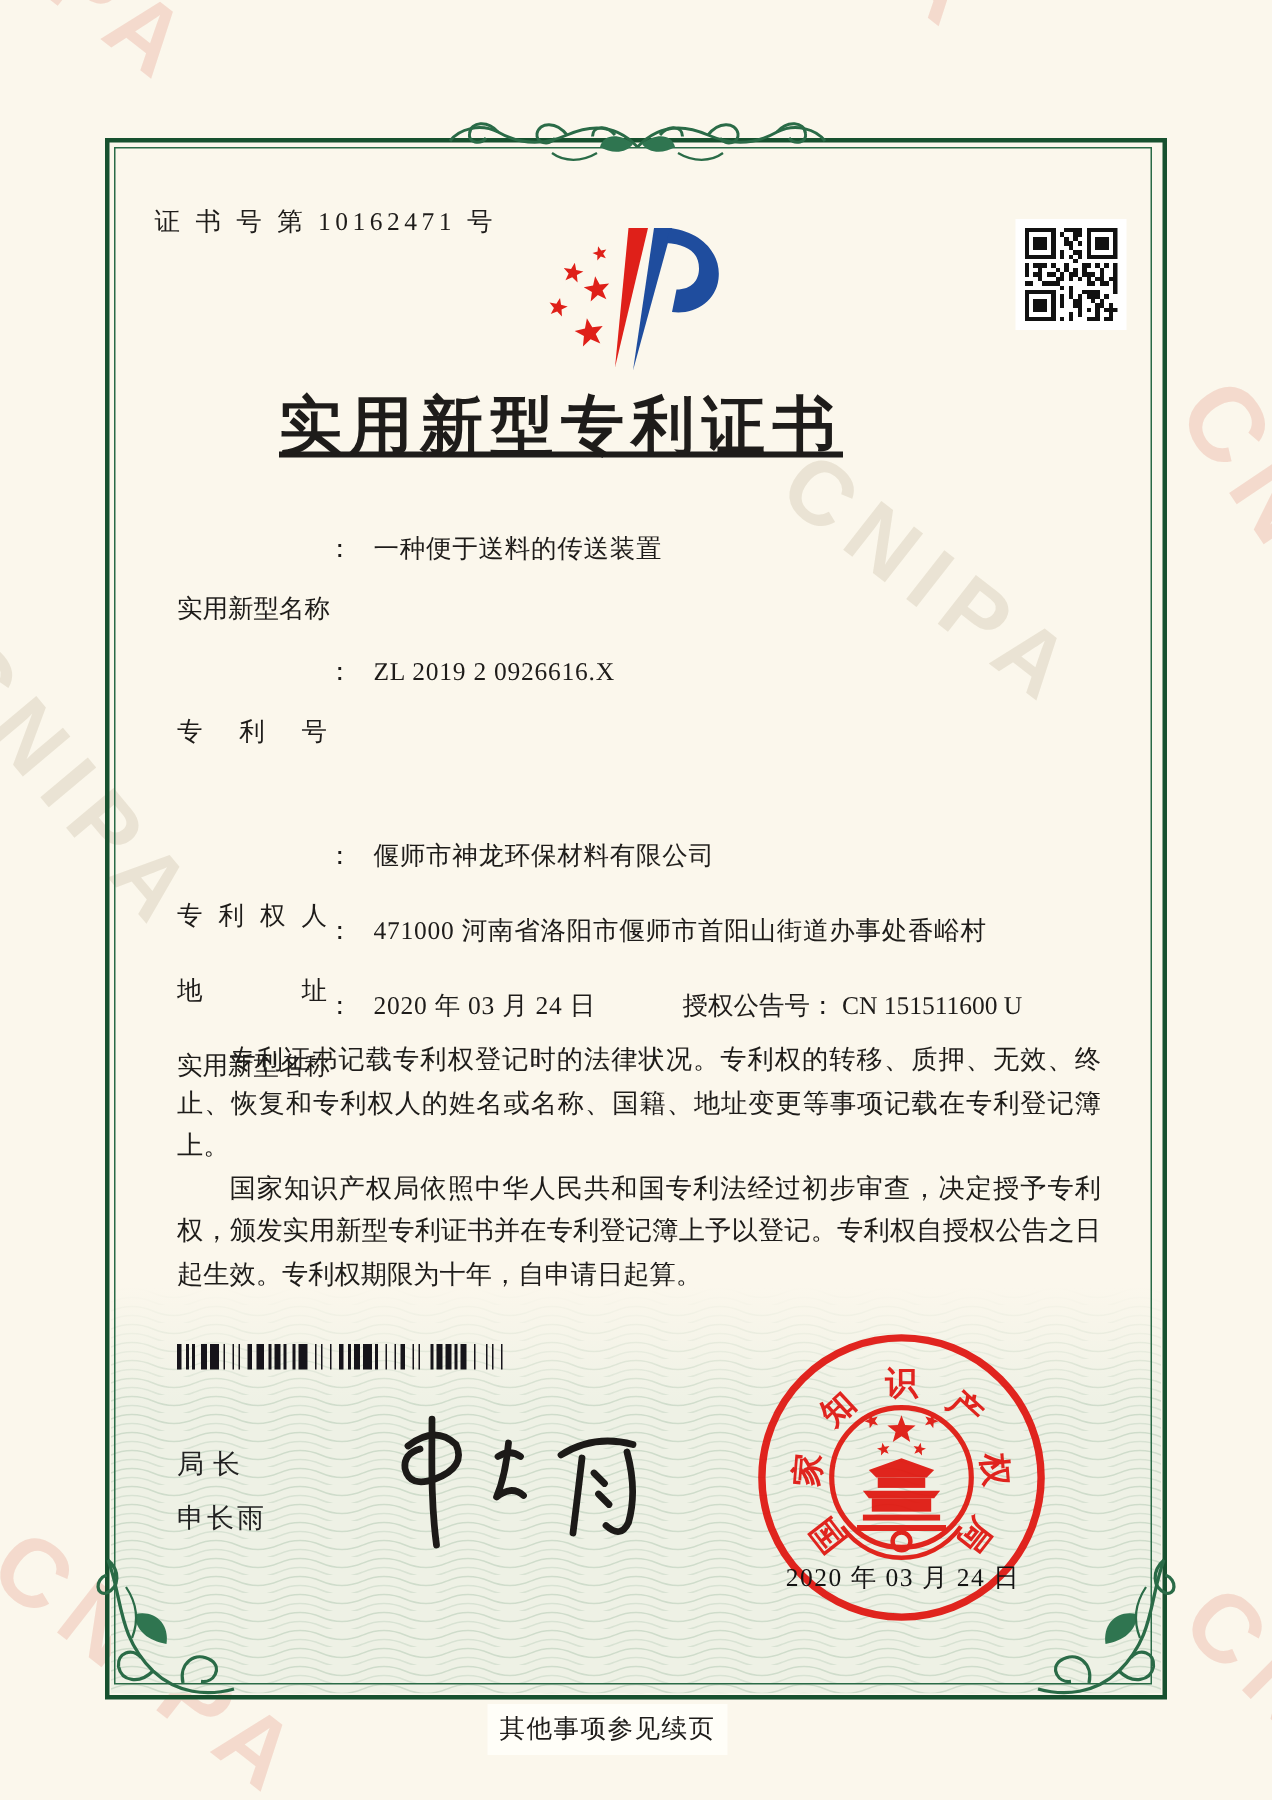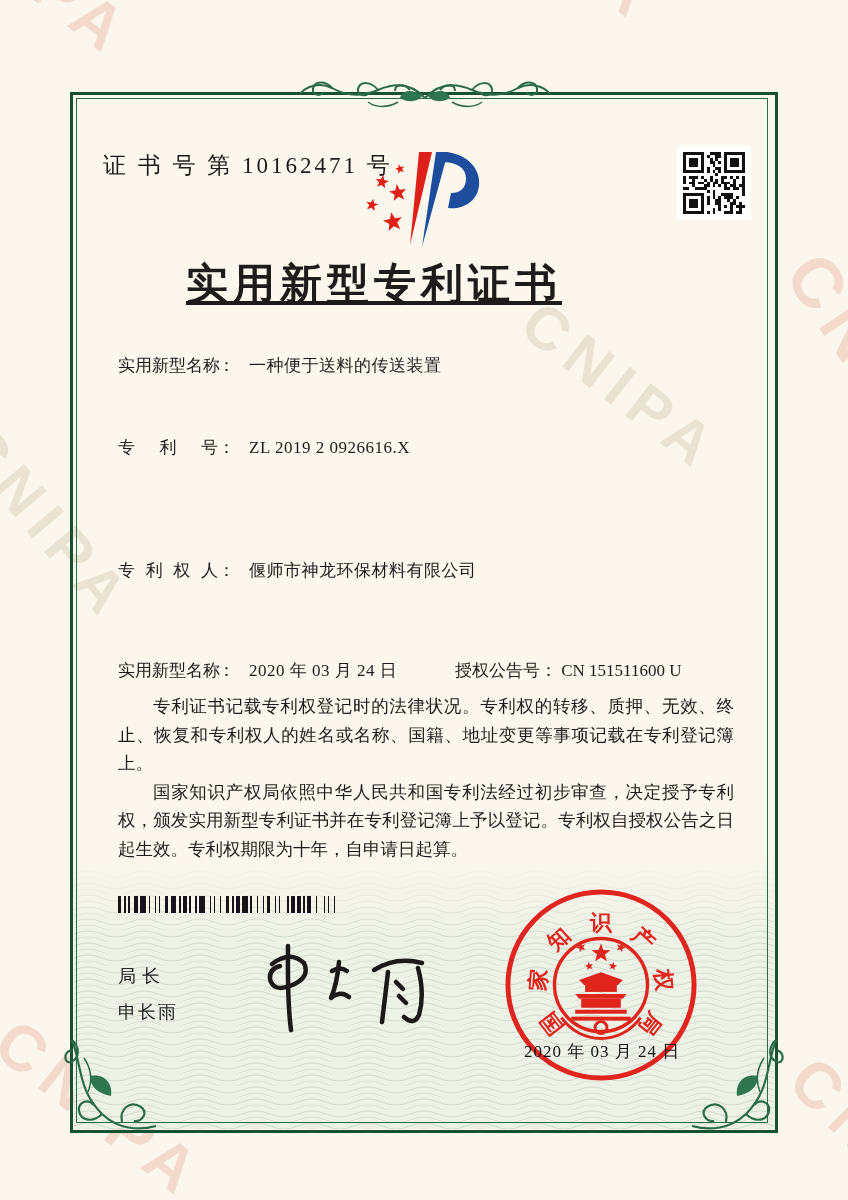--- a/index.html
+++ b/index.html
@@ -8,28 +8,28 @@
   .wm{position:absolute;font-family:"Liberation Sans","DejaVu Sans",sans-serif;
       font-weight:bold;letter-spacing:10px;pointer-events:none;white-space:nowrap;}
   .wm.pink{color:rgba(231,162,142,0.33);}
   .wm.gray{color:rgba(196,182,156,0.30);}
   .frame-outer{position:absolute;left:70px;top:92px;width:702px;height:1035px;
       border:3px solid #17512f;}
   .frame-inner{position:absolute;left:3px;top:3px;width:690px;height:1023px;border:1px solid #2a6b47;}
   .waveband{position:absolute;left:74px;top:858px;width:700px;height:271px;}
   .wavefade{position:absolute;left:74px;top:858px;width:700px;height:80px;
       background:linear-gradient(#fbf7ec, rgba(251,247,236,0));}
-  .certno{position:absolute;left:103px;top:150px;font-size:23px;letter-spacing:3px;}
+  .certno{position:absolute;left:103px;top:136px;font-size:17px;letter-spacing:3px;}
   .qrbox{position:absolute;left:677px;top:146px;width:74px;height:74px;background:#fff;}
   .qrbox svg{position:absolute;left:6px;top:6px;}
   .logo{position:absolute;left:362px;top:147px;}
   .title{position:absolute;left:70px;top:256px;width:608px;text-align:center;
       font-size:42px;font-weight:bold;letter-spacing:5px;text-decoration:underline;}
   .frow{position:absolute;left:118px;width:620px;font-size:17px;line-height:24px;white-space:nowrap;}
-  .flabel{display:inline-block;width:100px;text-align:justify;text-align-last:justify;vertical-align:top;}
+  .flabel{display:inline-block;width:100px;text-align:justify;text-align-last:justify;vertical-align:top;margin-top:40px;}
   .fcolon{display:inline-block;margin-right:14px;}
   .fval{letter-spacing:0.5px;}
   .grant2{position:absolute;left:337px;top:0;}
   .paras{position:absolute;left:118px;top:692px;width:616px;font-size:17.5px;line-height:28.5px;
       text-align:justify;}
   .paras p{margin:0;text-indent:2em;}
   .barcode{position:absolute;left:118px;top:896px;width:218px;height:17px;}
   .barcode div{position:absolute;top:0;height:100%;background:#16141a;}
   .signer{position:absolute;left:118px;font-family:"Liberation Sans","DejaVu Sans",sans-serif;
       font-size:18px;color:#222;}
@@ -258,20 +258,23 @@
 
   <div class="frow" style="top:354px;">
     <span class="flabel">实用新型名称</span><span class="fcolon">：</span><span class="fval">一种便于送料的传送装置</span>
   </div>
   <div class="frow" style="top:436px;">
     <span class="flabel">专利号</span><span class="fcolon">：</span><span class="fval">ZL 2019 2 0926616.X</span>
   </div>
   <div class="frow" style="top:559px;">
     <span class="flabel">专利权人</span><span class="fcolon">：</span><span class="fval">偃师市神龙环保材料有限公司</span>
   </div>
+  <div class="frow" style="top:609px;">
+    <span class="flabel">地址</span><span class="fcolon">：</span><span class="fval">471000 河南省洛阳市偃师市首阳山街道办事处香峪村</span>
+  </div>
   <div class="frow" style="top:659px;">
     <span class="flabel">实用新型名称</span><span class="fcolon">：</span><span class="fval">2020 年 03 月 24 日</span>
     <span class="grant2"><span>授权公告号</span><span>：</span>&nbsp;<span>CN 151511600 U</span></span>
   </div>
 
   <div class="paras">
     <p>专利证书记载专利权登记时的法律状况。专利权的转移、质押、无效、终止、恢复和专利权人的姓名或名称、国籍、地址变更等事项记载在专利登记簿上。</p>
     <p>国家知识产权局依照中华人民共和国专利法经过初步审查，决定授予专利权，颁发实用新型专利证书并在专利登记簿上予以登记。专利权自授权公告之日起生效。专利权期限为十年，自申请日起算。</p>
   </div>
 
@@ -357,14 +360,15 @@
       <path d="M74,109 L126,109 L122,114 L78,114 Z"></path>
       <rect x="80" y="114" width="40" height="9"></rect>
       <rect x="74" y="125" width="52" height="4"></rect>
       <rect x="70" y="132" width="60" height="4"></rect>
       <circle cx="100" cy="143" r="6" fill="none" stroke="#e0160e" stroke-width="3"></circle>
       <path d="M60,133 C70,147 85,154 100,154 C115,154 130,147 140,133" fill="none" stroke="#e0160e" stroke-width="3"></path>
     </g>
   </svg>
   <div class="sealdate">2020 年 03 月 24 日</div>
 
+  <div class="contbox">其他事项参见续页</div>
 
 </div>
 
 </body></html>

